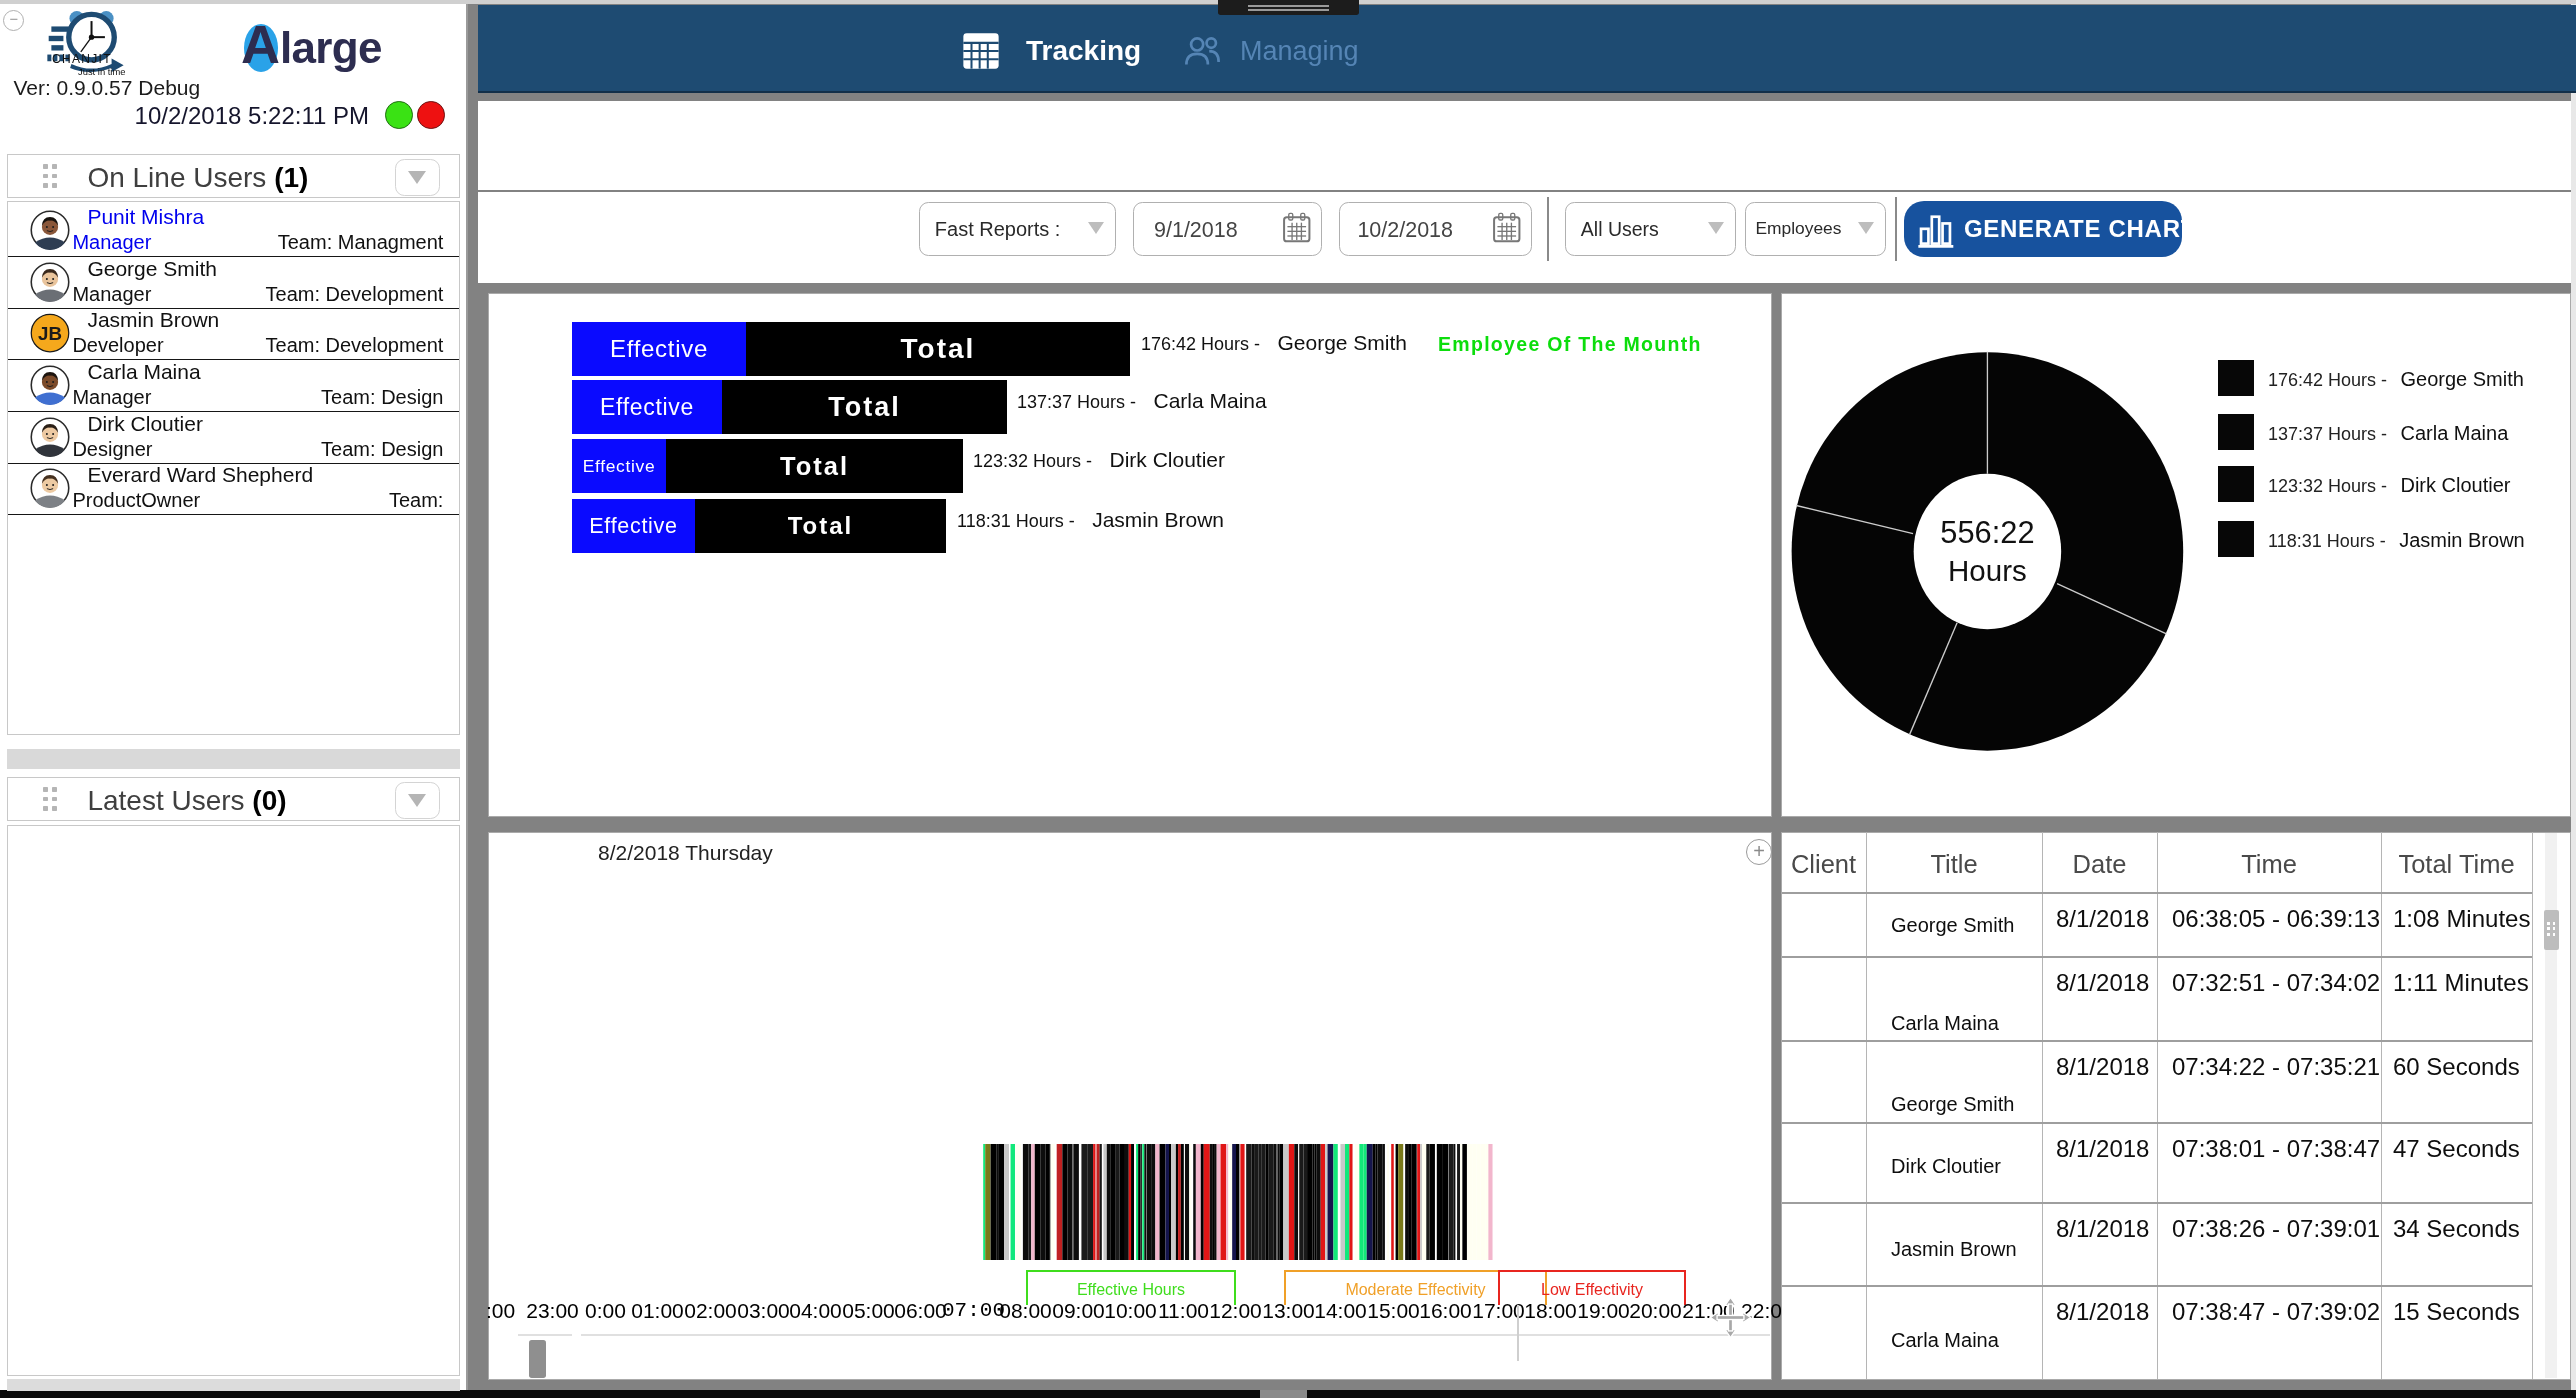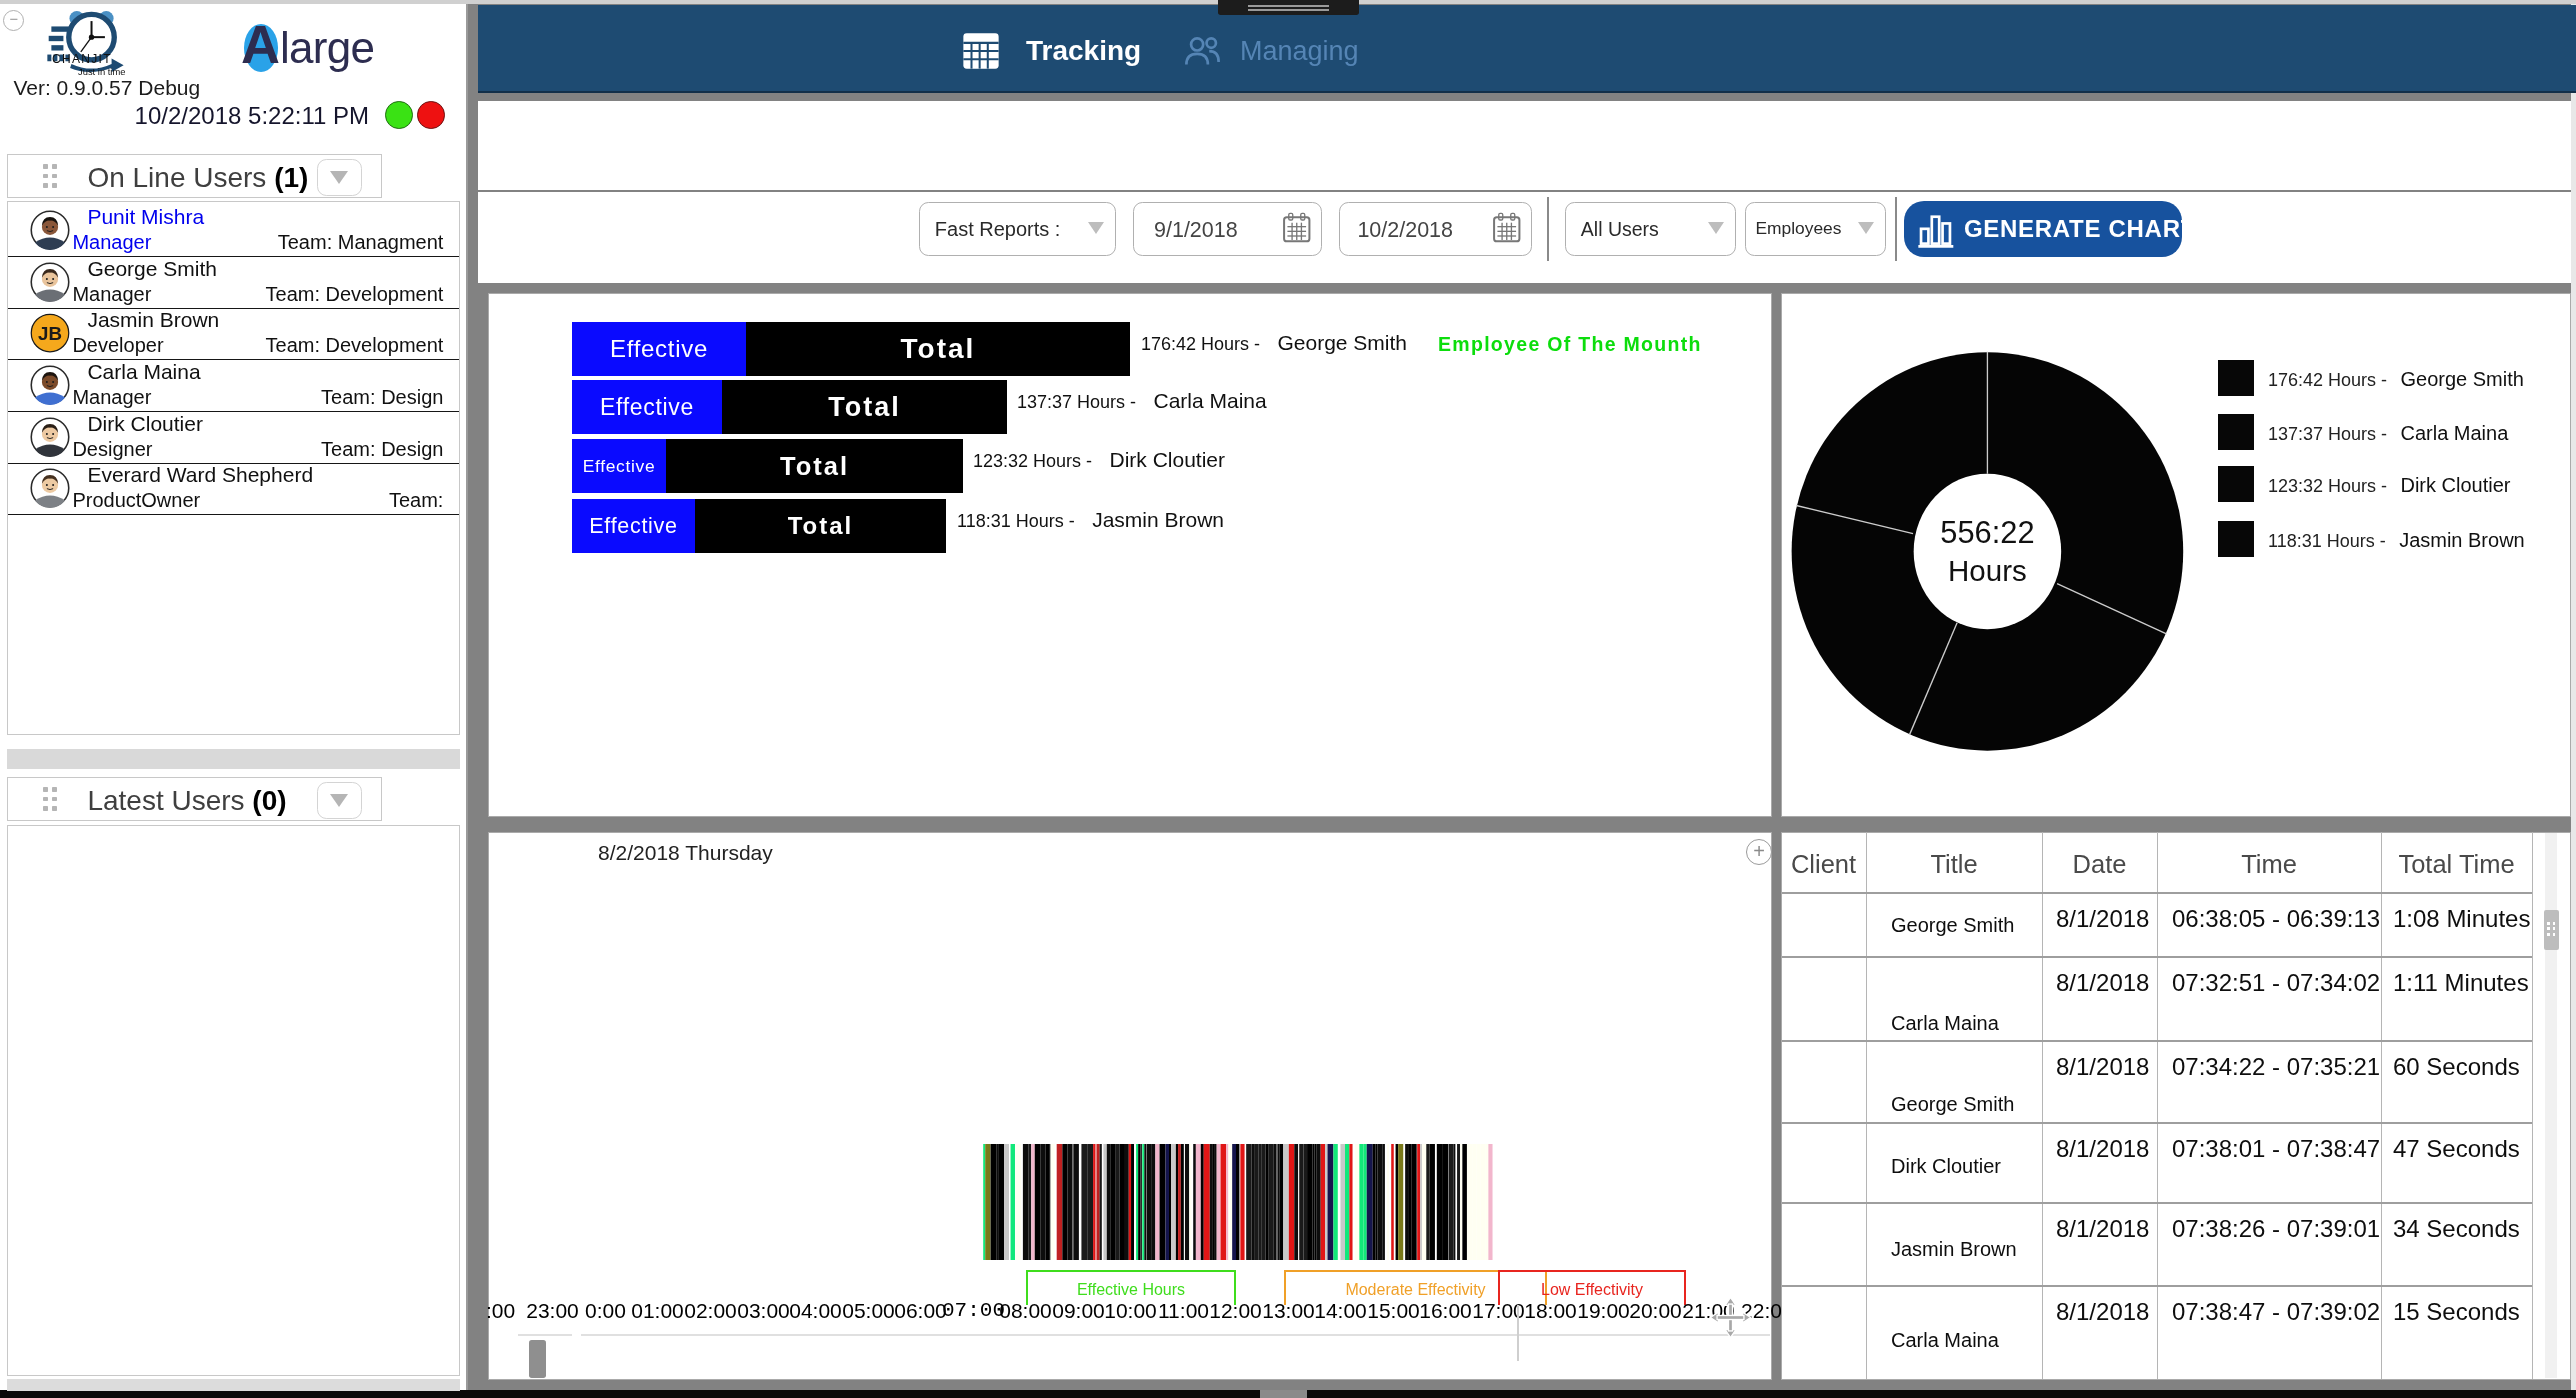--- a/index.html
+++ b/index.html
@@ -16,26 +16,26 @@
   
   #sidebar{left:0;top:4px;width:466px;height:1386px;background:#ffffff;border-right:2px solid #9a9a9a;}
   #side-min{left:3.4px;top:6px;width:19px;height:19px;border:1.3px solid #b0b0b0;border-radius:50%;
             color:#999;font-size:14.8px;line-height:16px;text-align:center;background:#fff;}
   #ver-text{left:13.4px;top:72px;font-size:21px;color:#1c1c1c;text-align:right;}
   #chanjit-text{left:52px;top:48px;font-size:12px;letter-spacing:1.3px;color:#111;}
   #chanjit-tag{left:78px;top:62px;font-size:9.4px;color:#111;}
   #brand-ellipse{left:244px;top:20px;width:34px;height:48px;border-radius:50%;background:#2aa2e8;}
   #brand-text{left:241px;top:12px;line-height:56px;color:#2d2d50;white-space:nowrap;}
   #brand-text .b1{font-size:54px;font-weight:bold;position:relative;}
-  #brand-text .b2{font-size:44px;font-weight:400;position:relative;letter-spacing:-0.7px;}
+  #brand-text .b2{font-size:44px;font-weight:700;position:relative;letter-spacing:-0.7px;}
   #side-time{left:101px;top:98px;width:268px;text-align:right;font-size:24px;color:#15152c;}
   .dot{width:25.5px;height:25.5px;border-radius:50%;}
   #dot-green{left:385px;top:97px;background:#3ae214;border:1.3px solid #1f6b12;}
   #dot-red{left:417px;top:97px;background:#ee1111;border:1.3px solid #6b1212;}
-  .side-header{left:7.4px;width:375px;height:44px;background:#fff;border:1.3px solid #c8c8c8;box-sizing:border-box;}
+  .side-header{left:7.4px;width:453px;height:44px;background:#fff;border:1.3px solid #c8c8c8;box-sizing:border-box;}
   .side-header .hdr-title{position:absolute;left:79px;top:6.7px;font-size:28px;color:#3f3f3f;}
   .side-header .hdr-title b{color:#000;}
   .drag-dots{position:absolute;left:35px;top:9.4px;width:17.4px;height:25.5px;}
   .drag-dots i{position:absolute;width:4.7px;height:4.7px;background:#b5b5b5;border-radius:0.7px;}
   .chev-btn{position:absolute;right:19px;top:4px;width:43px;height:35px;border:1.3px solid #d4d4d4;
             border-radius:9.4px;background:#fff;}
   .chev-btn .tri{position:absolute;left:12px;top:10.7px;width:0;height:0;border-left:9.4px solid transparent;
             border-right:9.4px solid transparent;border-top:13.4px solid #b5b5b5;}
   #users-hdr{top:150px;}
   #users-box{left:7.4px;top:197px;width:453px;height:534px;background:#fff;border:1.3px solid #c8c8c8;box-sizing:border-box;}

